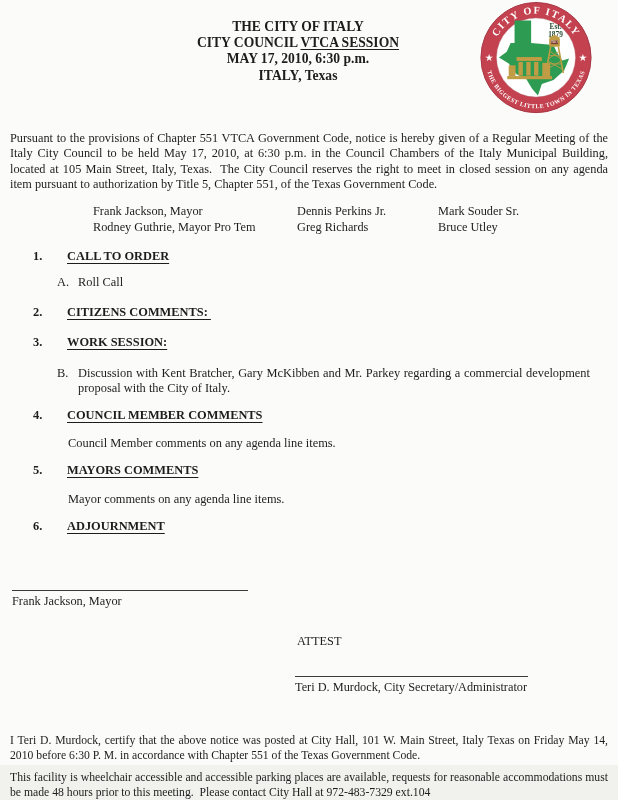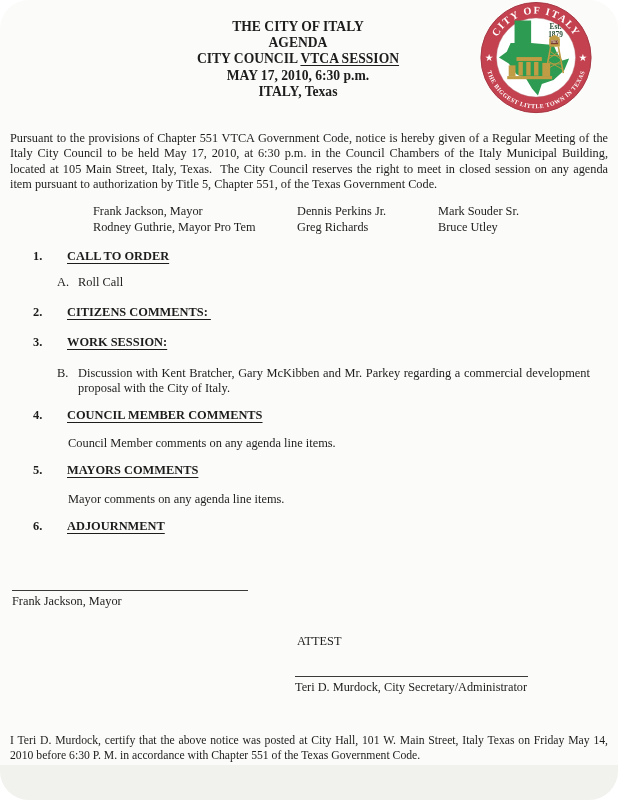--- a/index.html
+++ b/index.html
@@ -1,20 +1,19 @@
 <!DOCTYPE html>
 <html><head>
 <meta charset="utf-8">
 <style>
   html,body{margin:0;padding:0;}
   .page{
     position:relative;width:618px;height:800px;overflow:hidden;
     background:#fbfbf9;color:#1d1d1d;
     font-family:"Liberation Serif","DejaVu Serif",serif;
-    border-radius:29px;
   }
   .bottom-band{position:absolute;left:0;top:765px;width:618px;height:35px;background:#f1f1ee;}
   .hdr{
     position:absolute;top:19px;left:80px;width:436px;text-align:center;
     font-weight:bold;font-size:13.6px;line-height:16.2px;white-space:nowrap;
   }
   .u{text-decoration:underline;text-underline-offset:2px;}
   .logo{position:absolute;top:1px;left:477px;width:118px;height:117px;}
   .notice{
     position:absolute;top:131px;left:10px;width:598px;
@@ -41,21 +40,20 @@
 </style>
 </head>
 <body>
 
 <div class="page">
 
   <div class="bottom-band"></div>
 
   <div class="hdr">
     <div>THE CITY OF ITALY</div>
-    <div>AGENDA</div>
     <div><span>CITY COUNCIL </span><span class="u">VTCA SESSION</span></div>
     <div>MAY 17, 2010, 6:30 p.m.</div>
     <div>ITALY, Texas</div>
   </div>
 
   <svg class="logo" viewBox="0 0 120 120">
     <circle cx="60" cy="58" r="56.5" stroke="#a63644" stroke-width="1" fill="#c4424f"></circle>
     <circle cx="60" cy="58" r="40.5" stroke="#b4848a" stroke-width="0.4" fill="#ffffff"></circle>
 
     <path d="M38,20 L55,20 L55,43 L78,45 L81,52 L87,61 L94,59 L89,71 L78,81 L66,85 L62,97 L56,90 L50,80 L40,75 L32,64 L22,58 L30,52 L34,43 L38,43 Z" fill="#2e9b52"></path>
@@ -153,14 +151,15 @@
   </div>
 
   <div class="sig-line" style="top:590px;left:12px;width:236px;"></div>
   <div class="sig-txt" style="top:594px;left:12px;">Frank Jackson, Mayor</div>
 
   <div class="sig-txt" style="top:634px;left:297px;">ATTEST</div>
   <div class="sig-line" style="top:676px;left:295px;width:233px;"></div>
   <div class="sig-txt" style="top:680px;left:295px;text-align:right;">Teri D. Murdock, City Secretary/Administrator</div>
 
   <div class="foot" style="top:734px">I Teri D. Murdock, certify that the above notice was posted at City Hall, 101 W. Main Street, Italy Texas on Friday May 14, 2010 before 6:30 P. M. in accordance with Chapter 551 of the Texas Government Code.</div>
+  <div class="foot" style="top:771px">This facility is wheelchair accessible and accessible parking places are available, requests for reasonable accommodations must be made 48 hours prior to this meeting.&nbsp; Please contact City Hall at 972-483-7329 ext.104</div>
 
 </div>
 
 </body></html>

